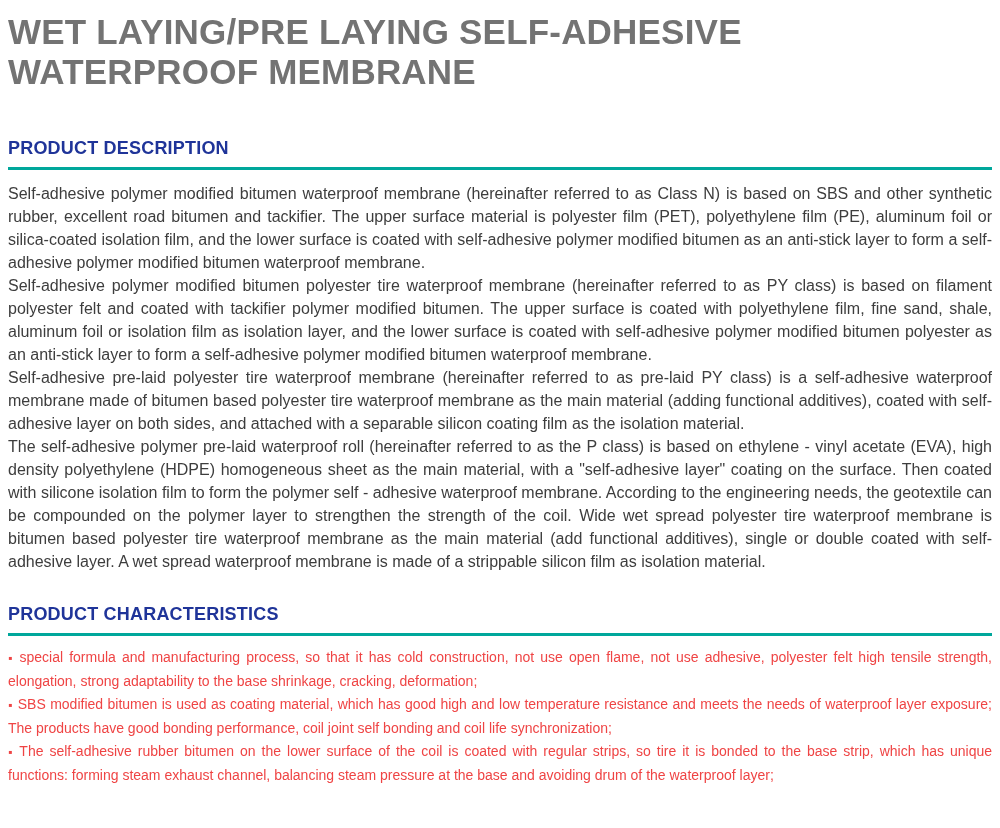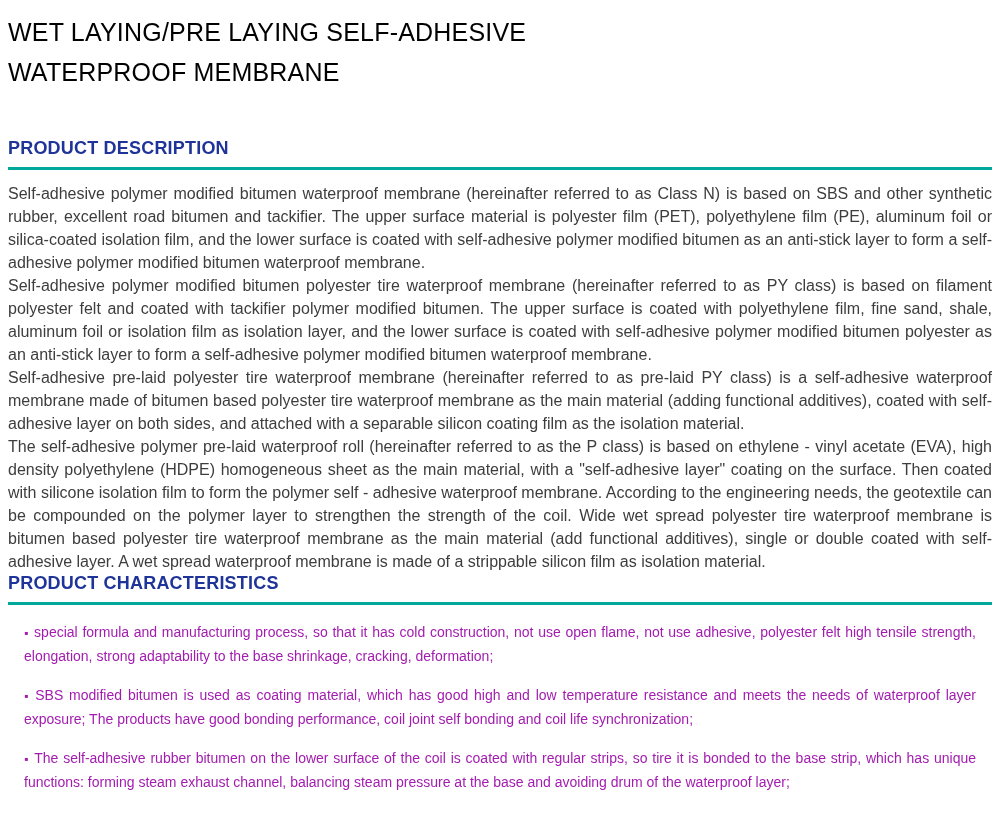--- a/index.html
+++ b/index.html
@@ -10,38 +10,39 @@
   body {
     width: 1000px;
     font-family: "Liberation Sans", sans-serif;
   }
   .page {
     width: 984px;
     padding: 0 8px;
   }
   .page-title {
     margin: 12px 0 0 0;
-    color: #000000;
-    font-size: 25px;
-    font-weight: normal;
+    color: #737373;
+    font-size: 35px;
+    font-weight: bold;
     line-height: 40px;
     letter-spacing: 0.2px;
   }
   .section-heading {
     margin: 0;
     color: #1f3499;
     font-size: 18px;
     font-weight: bold;
     line-height: 21px;
     letter-spacing: 0.2px;
   }
   .section-heading.first {
     margin-top: 46px;
   }
   .section-heading.second {
+    margin-top: 31px;
   }
   .divider {
     height: 3px;
     background: #00a79b;
     margin-top: 8px;
     border: none;
   }
   .body-block {
     margin-top: 12px;
   }
@@ -49,22 +50,22 @@
     margin: 0;
     color: #3d3d3d;
     font-size: 16px;
     line-height: 23px;
     text-align: justify;
   }
   .bullet-list {
     margin-top: 10px;
   }
   .bullet-item {
-    margin: 16px;
-    color: #a21caf;
+    margin: 0;
+    color: #ef4444;
     font-size: 14px;
     line-height: 23px;
     text-align: justify;
   }
   .bullet-marker {
     font-size: 12px;
     margin-right: 5px;
   }
 </style>
 </head>

